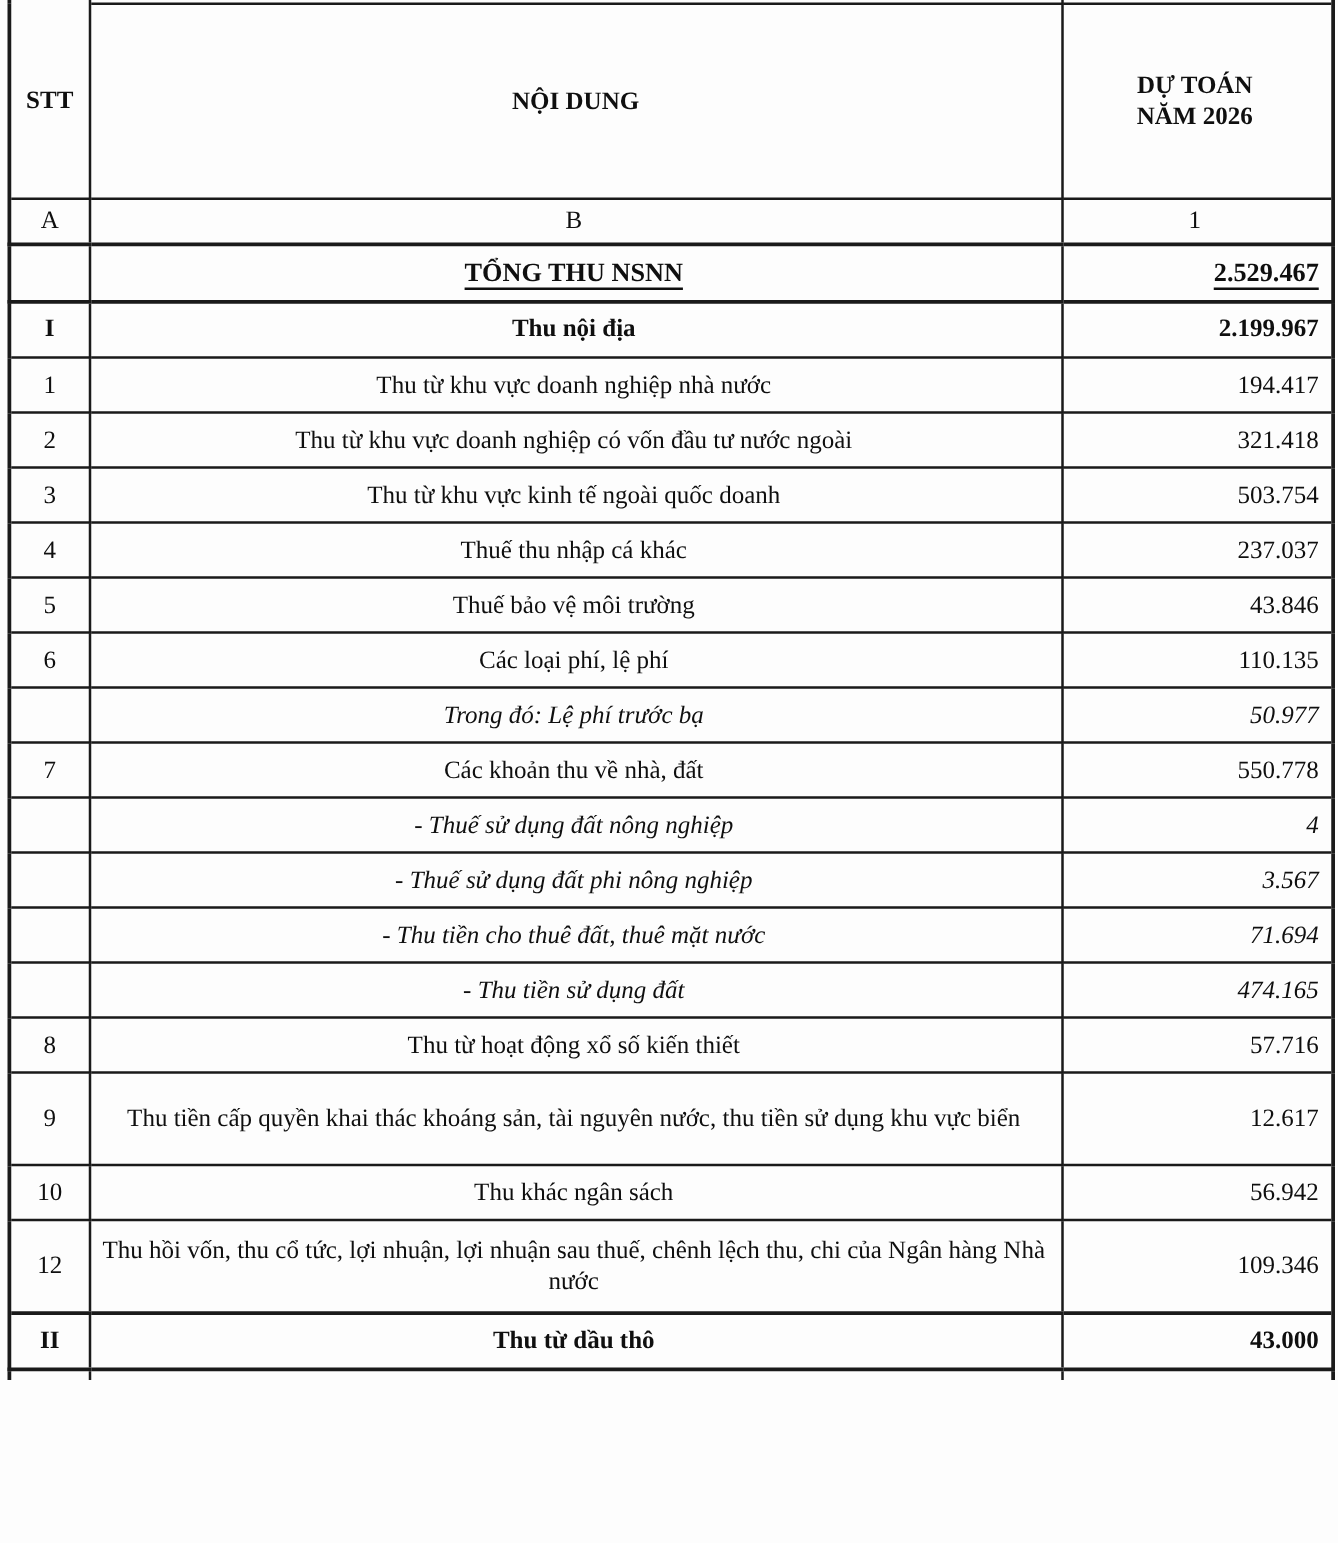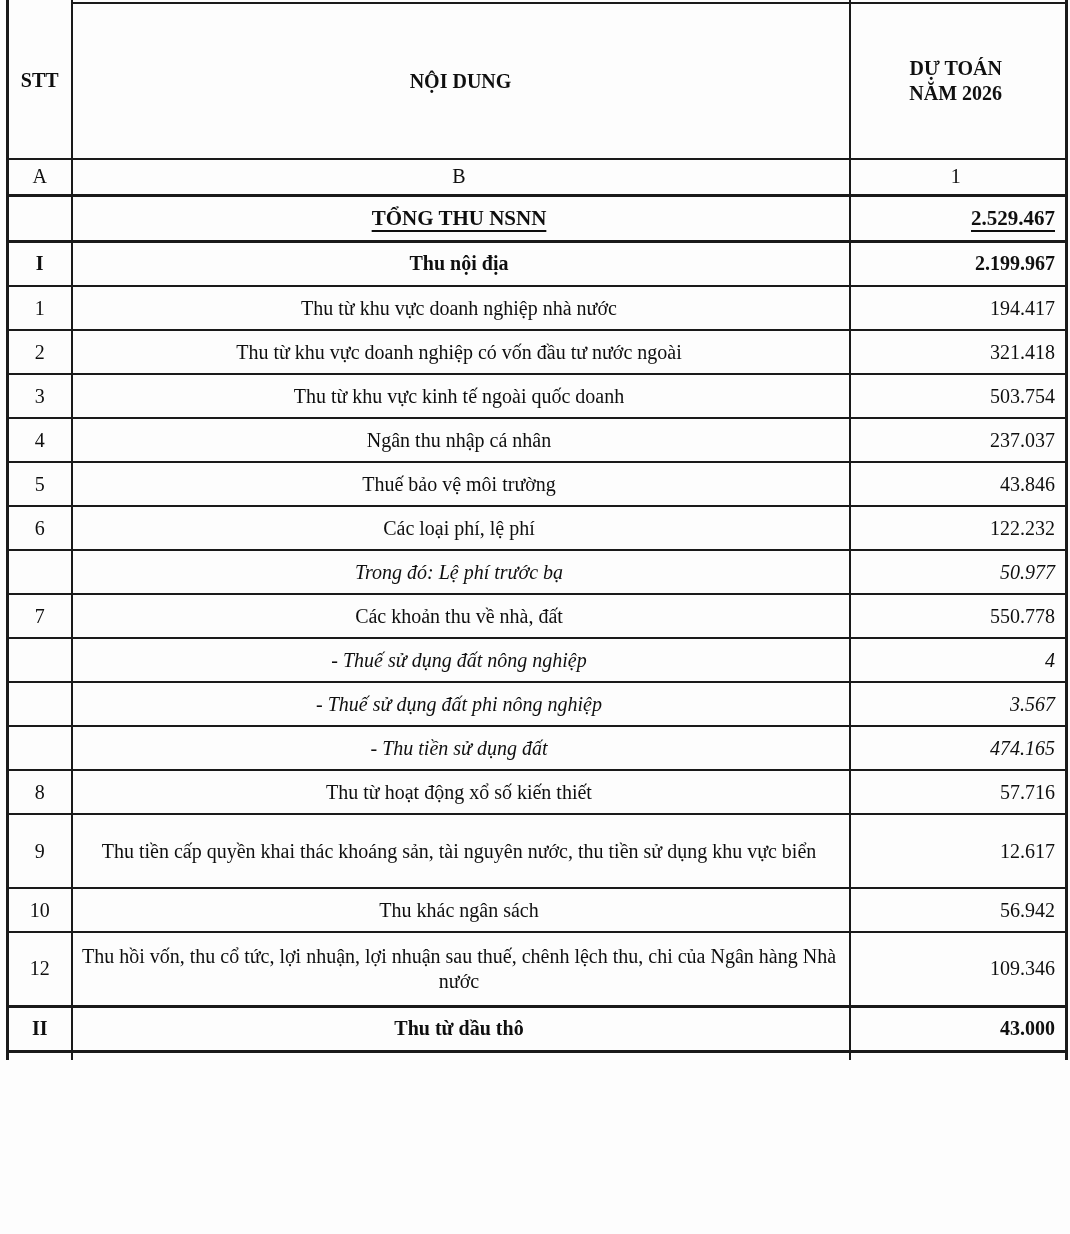--- a/index.html
+++ b/index.html
@@ -130,52 +130,57 @@
           <td class="c-b">Thu từ khu vực doanh nghiệp có vốn đầu tư nước ngoài</td>
           <td class="c-c">321.418</td>
         </tr>
         <tr class="hrow r-plain">
           <td class="c-a">3</td>
           <td class="c-b">Thu từ khu vực kinh tế ngoài quốc doanh</td>
           <td class="c-c">503.754</td>
         </tr>
         <tr class="hrow r-plain">
           <td class="c-a">4</td>
-          <td class="c-b">Ngân thu nhập cá nhân</td>
+          <td class="c-b">Thuế thu nhập cá khác</td>
           <td class="c-c">237.037</td>
         </tr>
         <tr class="hrow r-plain">
           <td class="c-a">5</td>
           <td class="c-b">Thuế bảo vệ môi trường</td>
           <td class="c-c">43.846</td>
         </tr>
         <tr class="hrow r-plain">
           <td class="c-a">6</td>
           <td class="c-b">Các loại phí, lệ phí</td>
-          <td class="c-c">122.232</td>
+          <td class="c-c">110.135</td>
         </tr>
         <tr class="hrow r-italic">
           <td class="c-a"></td>
           <td class="c-b">Trong đó: Lệ phí trước bạ</td>
           <td class="c-c">50.977</td>
         </tr>
         <tr class="hrow r-plain">
           <td class="c-a">7</td>
           <td class="c-b">Các khoản thu về nhà, đất</td>
           <td class="c-c">550.778</td>
         </tr>
         <tr class="hrow r-italic">
           <td class="c-a"></td>
           <td class="c-b">- Thuế sử dụng đất nông nghiệp</td>
           <td class="c-c">4</td>
         </tr>
         <tr class="hrow r-italic">
           <td class="c-a"></td>
           <td class="c-b">- Thuế sử dụng đất phi nông nghiệp</td>
           <td class="c-c">3.567</td>
+        </tr>
+        <tr class="hrow r-italic">
+          <td class="c-a"></td>
+          <td class="c-b">- Thu tiền cho thuê đất, thuê mặt nước</td>
+          <td class="c-c">71.694</td>
         </tr>
         <tr class="hrow r-italic">
           <td class="c-a"></td>
           <td class="c-b">- Thu tiền sử dụng đất</td>
           <td class="c-c">474.165</td>
         </tr>
         <tr class="hrow r-plain">
           <td class="c-a">8</td>
           <td class="c-b">Thu từ hoạt động xổ số kiến thiết</td>
           <td class="c-c">57.716</td>

